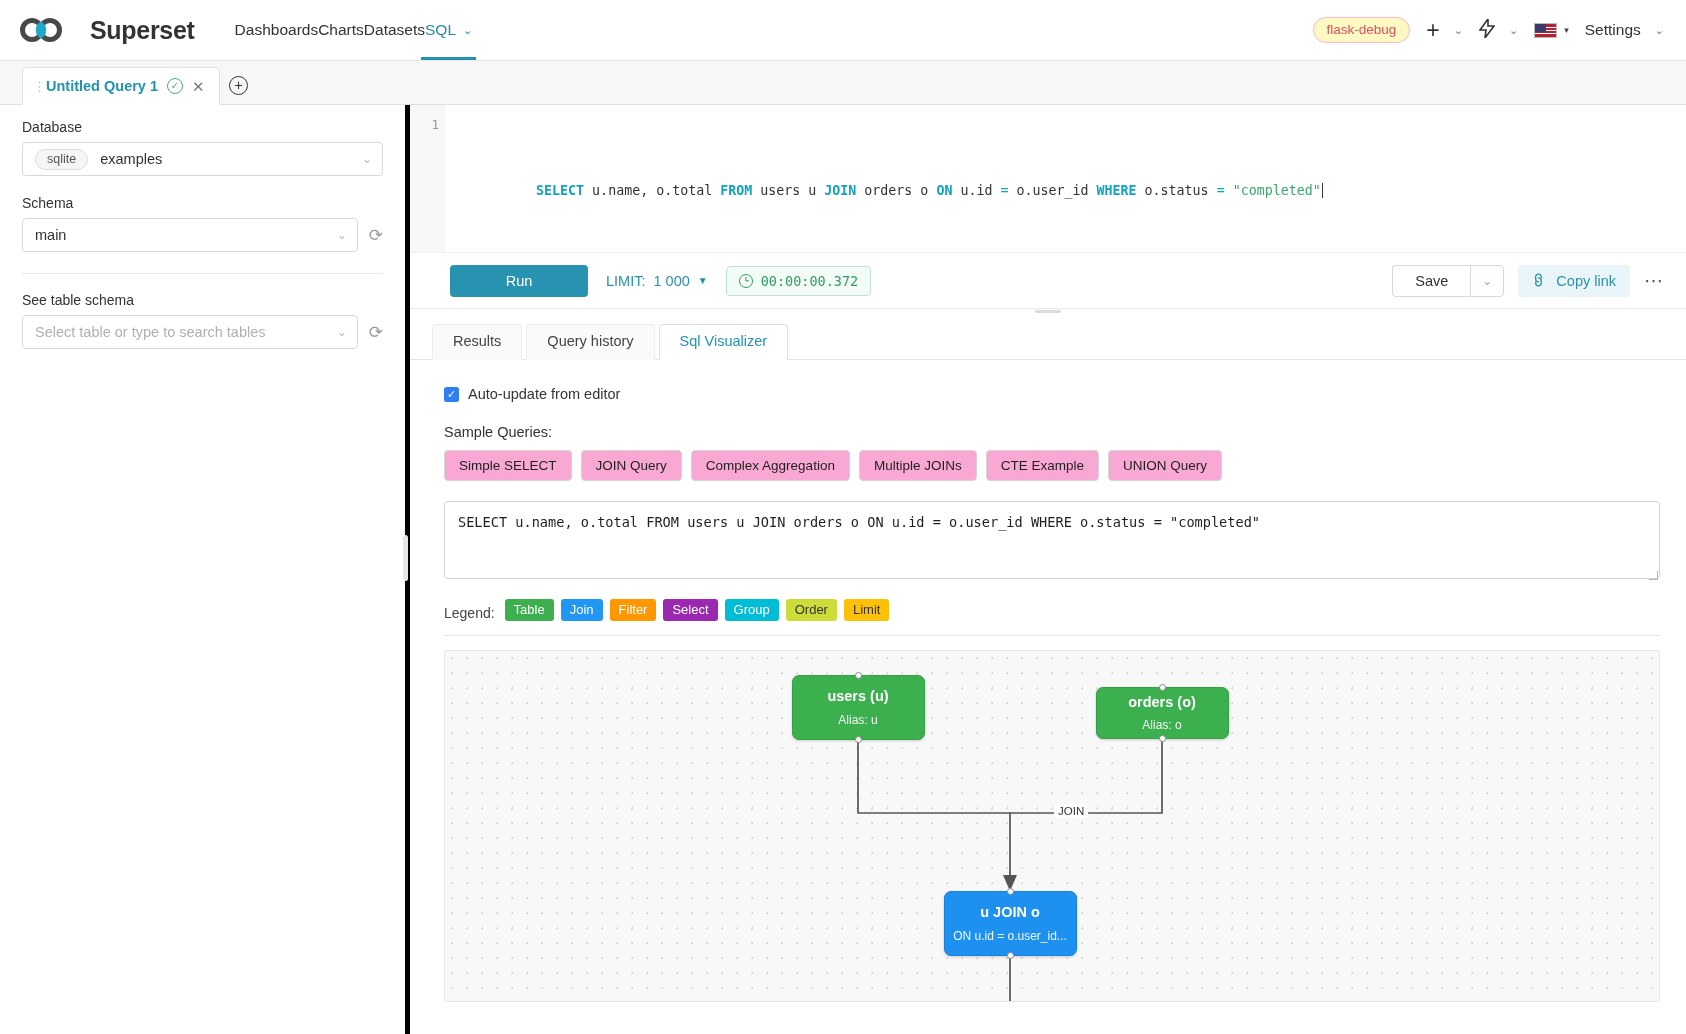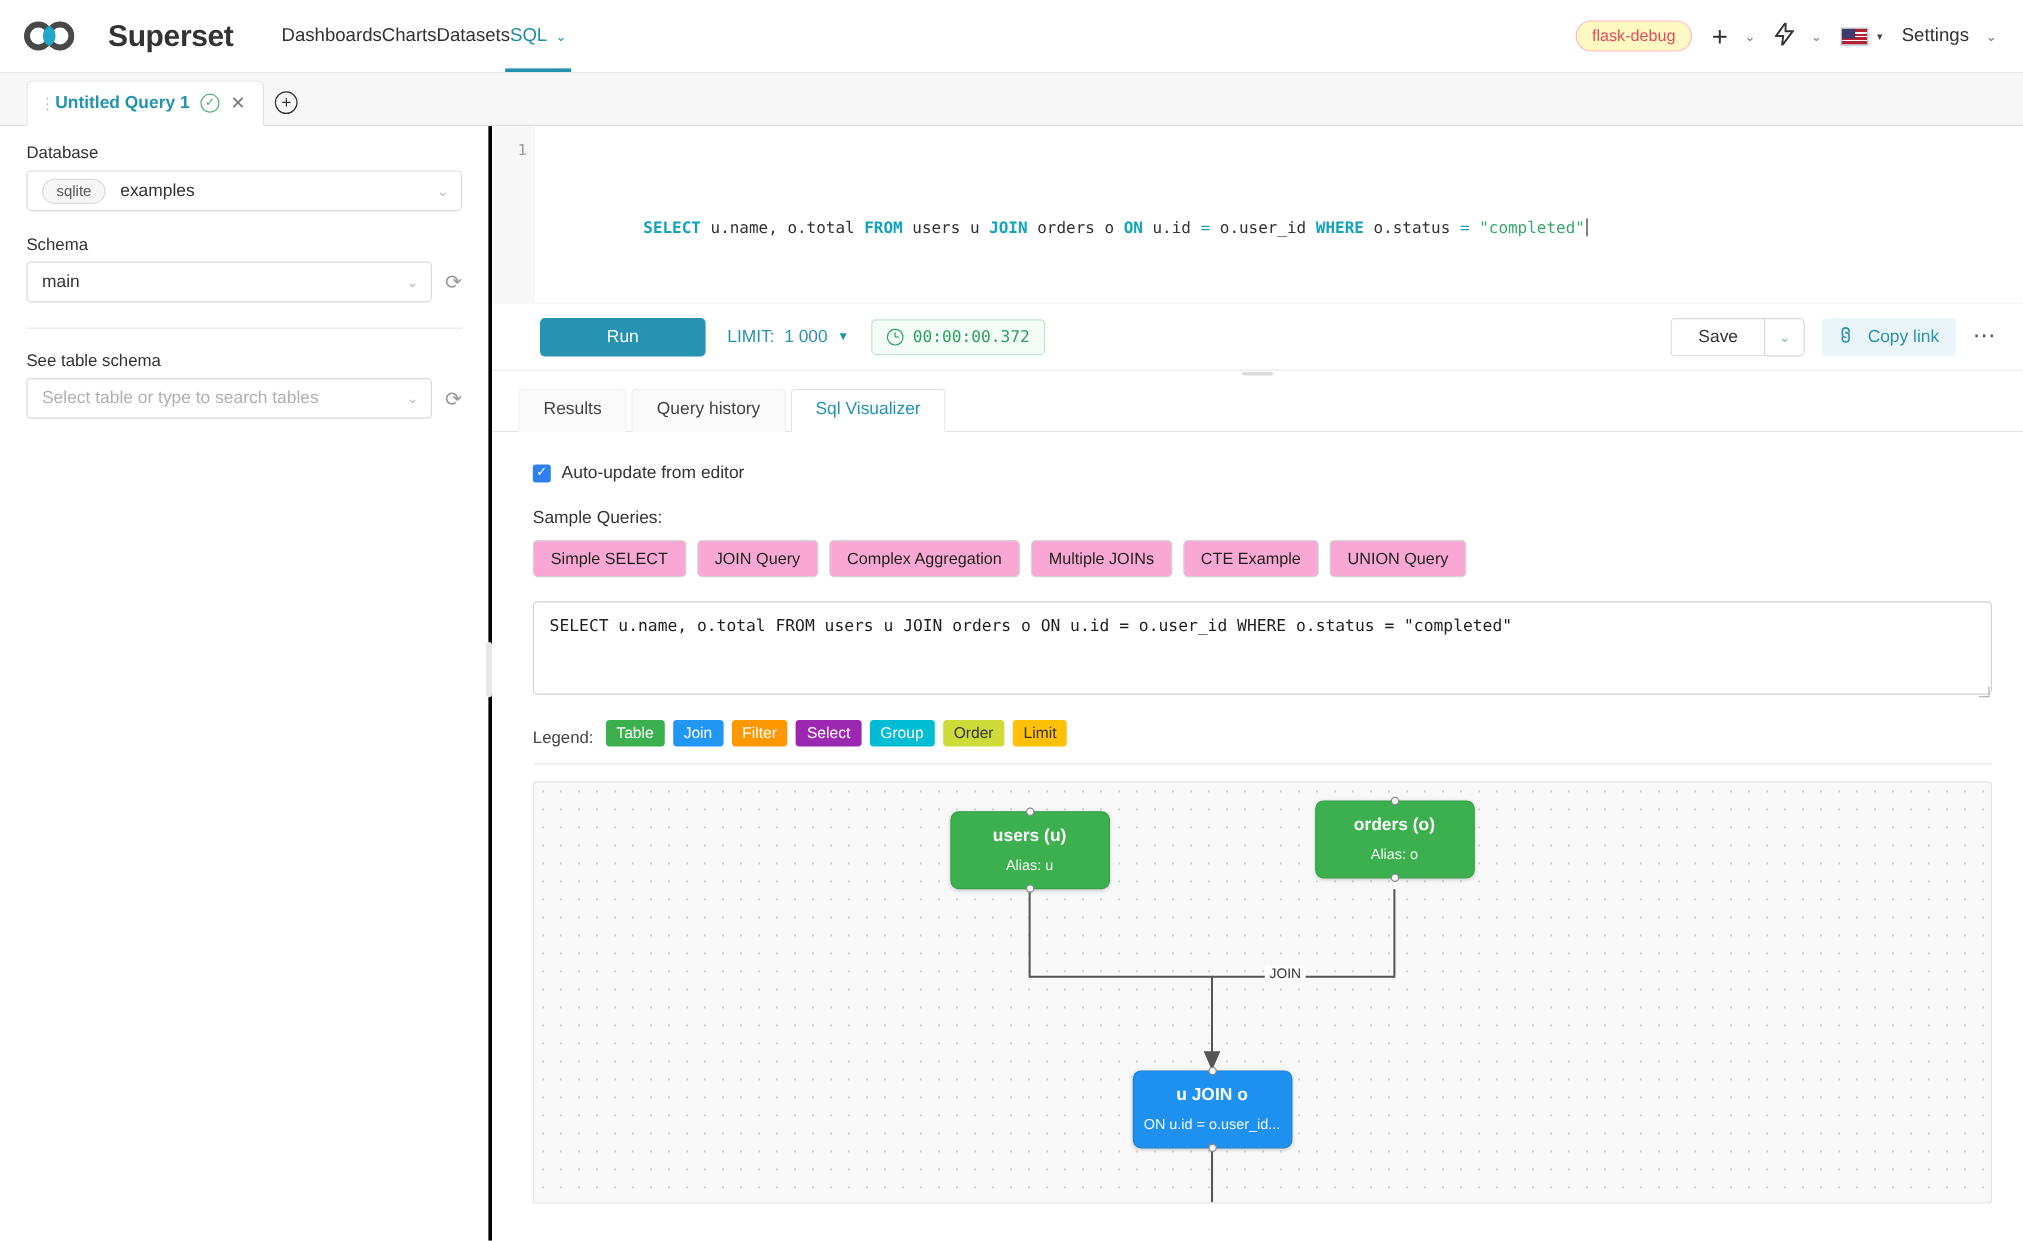--- a/index.html
+++ b/index.html
@@ -82,21 +82,21 @@
   .add-circle {
     width: 19px; height: 19px; border-radius: 50%; border: 1.6px solid #333;
     display: flex; align-items: center; justify-content: center;
     font-size: 14px; line-height: 1; color: #333;
   }
 
   
   .workspace { display: flex; height: calc(1034px - 61px - 44px); }
 
   
-  .leftpane { width: 410px; flex: none; border-right: 3px solid #000000; padding: 14px 22px 0; position: relative; background: #fff; }
+  .leftpane { width: 410px; flex: none; border-right: 5px solid #000000; padding: 14px 22px 0; position: relative; background: #fff; }
   .field-label { font-size: 14px; color: #323232; margin-bottom: 7px; }
   .select-box {
     height: 34px; border: 1px solid #d9d9d9; border-radius: 4px; background: #fff;
     display: flex; align-items: center; padding: 0 10px 0 12px; cursor: pointer;
   }
   .select-value { font-size: 14.5px; color: #323232; }
   .select-value.placeholder { color: #b0b0b0; }
   .db-chip {
     border: 1px solid #dcdcdc; background: #f6f6f6; border-radius: 12px;
     font-size: 12.5px; color: #555; padding: 2px 11px 3px; margin-right: 12px; flex: none;
@@ -474,21 +474,21 @@
             <path d="M565.01,305 L565.01,352" fill="none" stroke="#555" stroke-width="1.7"></path>
           </svg>
 
         <div class="node table-node" style="left: 346.51px; top: 24px; width: 133px; height: 65px;">
           <span class="handle top"></span>
           <span class="node-title">users (u)</span>
           <span class="node-sub">Alias: u</span>
           <span class="handle bottom"></span>
         </div>
 
-        <div class="node table-node" style="left: 650.51px; top: 15px; width: 133px; height: 65px;">
+        <div class="node table-node" style="left: 650.51px; top: 36px; width: 133px; height: 52px;">
           <span class="handle top"></span>
           <span class="node-title">orders (o)</span>
           <span class="node-sub">Alias: o</span>
           <span class="handle bottom"></span>
         </div>
 
         <div class="edge-label" style="left: 609.01px; top: 153px;">JOIN</div>
 
         <div class="node join-node" style="left: 498.51px; top: 240px; width: 133px; height: 65px;">
           <span class="handle top"></span>

